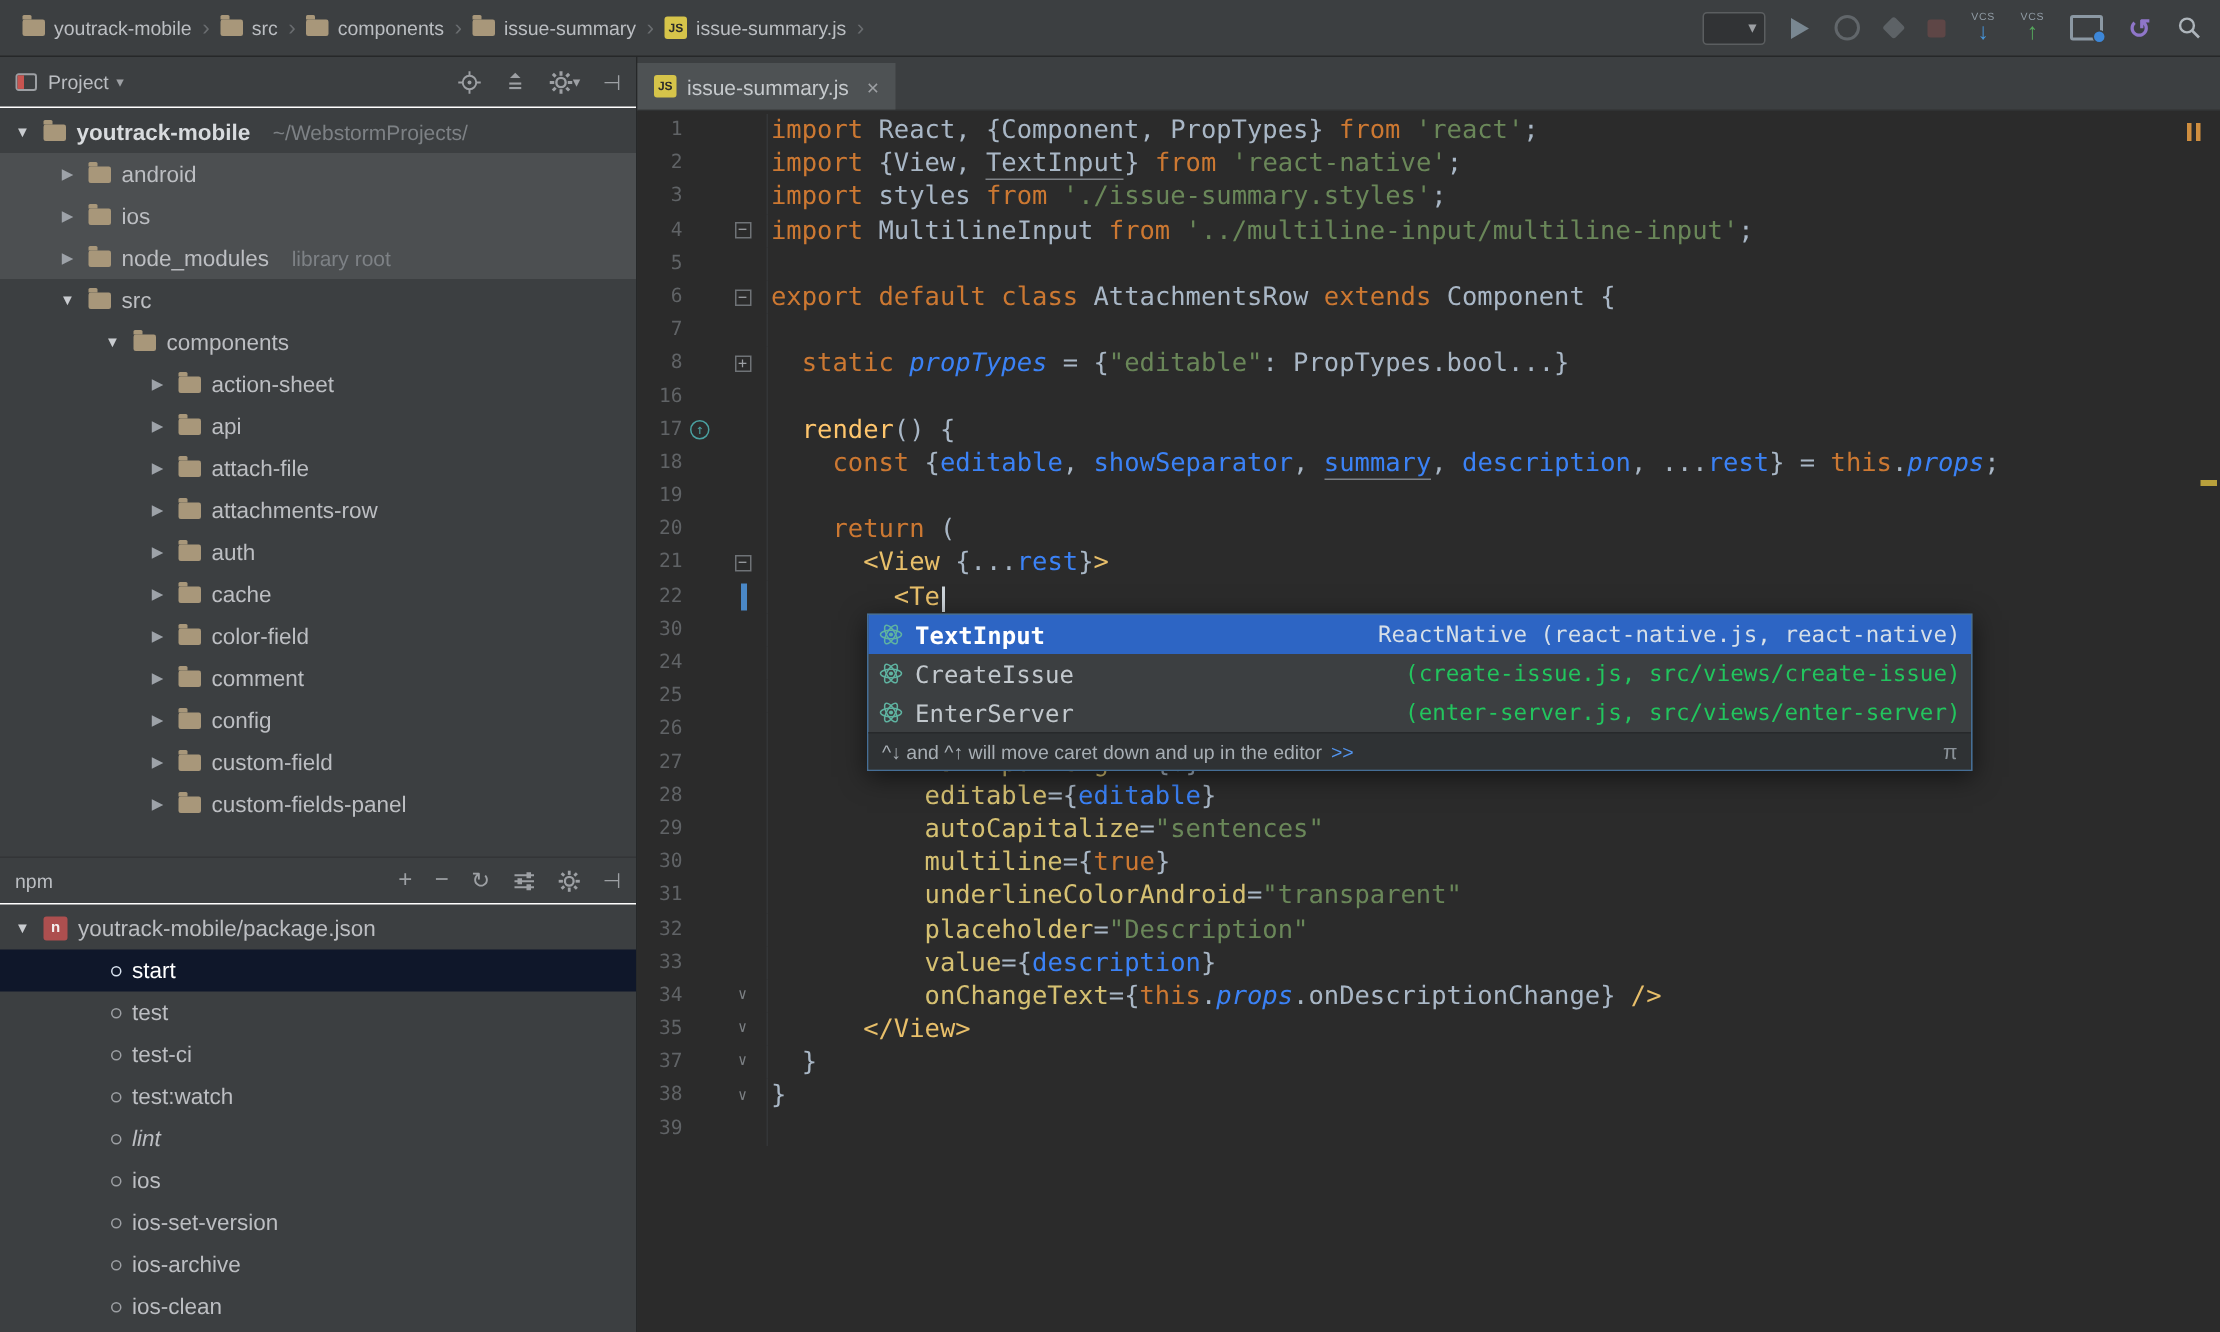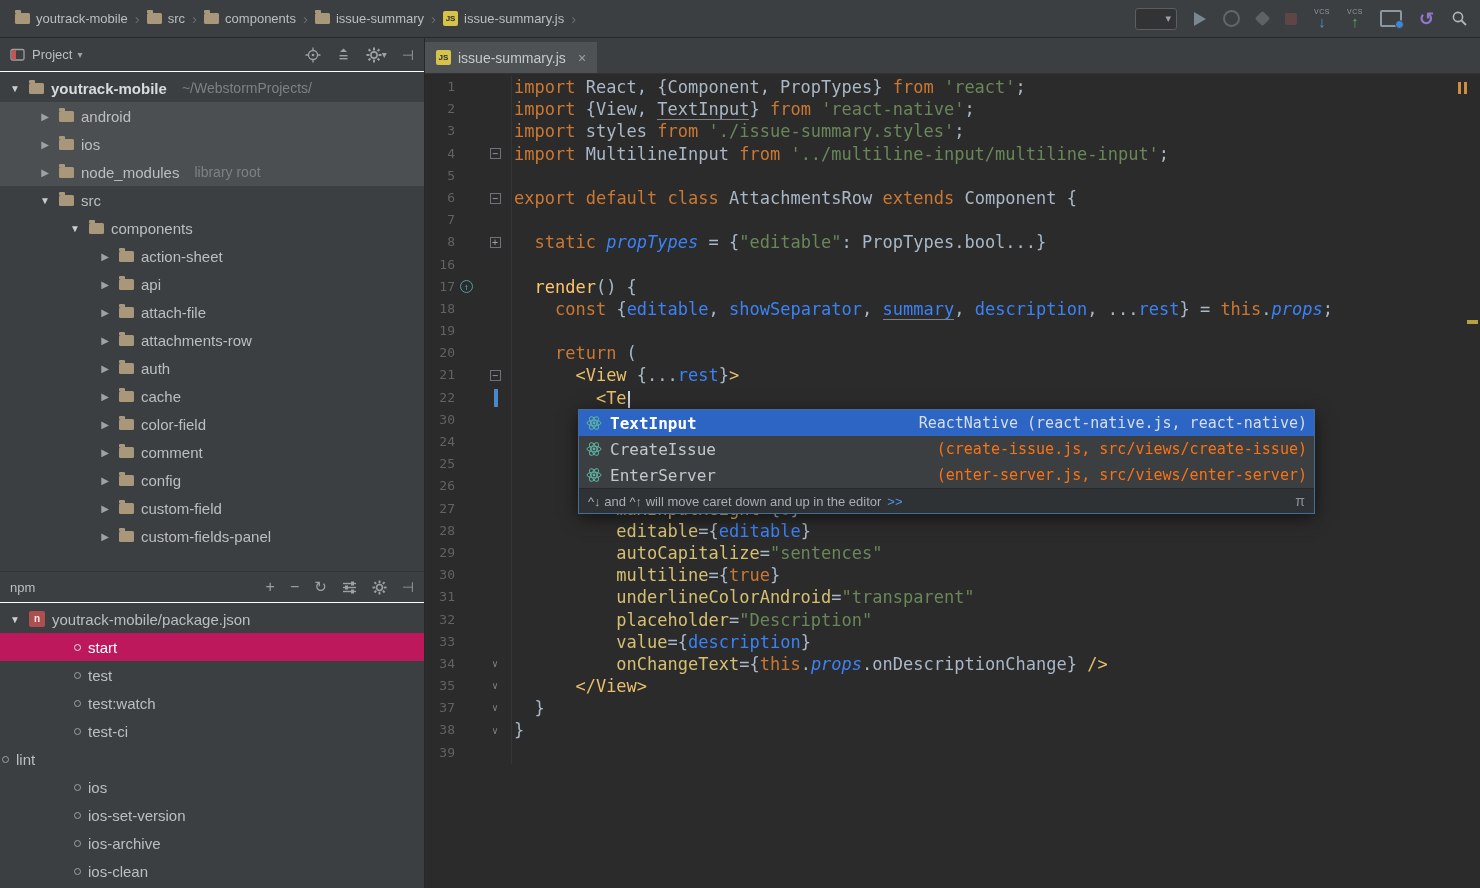--- a/index.html
+++ b/index.html
@@ -40,21 +40,21 @@
   .ph-caret{color:#9da0a4;font-size:10px}
   .ph-icons{margin-left:auto;display:flex;align-items:center;gap:15px;color:#9da0a4;font-size:15px}
   .ph-icons>span{display:inline-flex;align-items:center;cursor:default}
   .npm-header{border-top:1px solid #333537;height:32px}
   .proj-tree{height:497px;overflow:hidden;padding-top:2px;flex:none}
   .npm-tree{flex:1;padding-top:2px;overflow:hidden}
   .tree-row{height:28px;display:flex;align-items:center;gap:7px;color:#bcbec2;font-size:15px;white-space:nowrap;box-sizing:border-box}
   .arrow{width:14px;text-align:center;color:#9da2a8;font-size:10px;flex:none}
   .arrow.open{color:#c9ccd0}
   .sel-inactive{background:#4c4f51}
-  .sel-active{background:#be185d;color:#fff}
+  .sel-active{background:#0f172a;color:#fff}
   .sel-active .bullet{border-color:#d8e2ef}
   .suffix{color:#7d8185;margin-left:8px;font-size:14px}
   .root-label{font-weight:bold;color:#d8dbde}
   .bullet{width:7px;height:7px;border:1.5px solid #9da0a4;border-radius:50%;box-sizing:border-box;flex:none;margin-left:2px}
   .npm-icon{width:16px;height:16px;background:#ad4f4f;border-radius:2px;color:#f3eeee;
             font:bold 10px/16px "Liberation Sans",sans-serif;text-align:center;flex:none}
 
   
   .editor-col{flex:1;display:flex;flex-direction:column;min-width:0}
   .tabbar{height:36px;background:#3c3f41;display:flex;align-items:flex-end;border-bottom:1px solid #303233;box-sizing:border-box;flex:none}
@@ -78,21 +78,21 @@
   .caret{display:inline-block;width:2px;height:17px;background:#ccd3d9;vertical-align:text-bottom;margin-left:1px}
 
   
   .popup{position:absolute;left:153px;top:335px;width:737px;background:#3c3f41;border:1px solid #456e96;
          box-shadow:0 4px 16px rgba(0,0,0,.55);z-index:6;box-sizing:border-box}
   .pp-row{height:26px;display:flex;align-items:center;gap:8px;padding:0 7px;
           font-family:"DejaVu Sans Mono",monospace;font-size:16px;color:#c2c8cd}
   .pp-row.sel{background:#2d65c4;color:#fff}
   .pp-row.sel .pp-name{font-weight:bold}
   .pp-icon{display:inline-flex;flex:none}
-  .pp-detail{margin-left:auto;color:#f97316;font-size:15px}
+  .pp-detail{margin-left:auto;color:#22c55e;font-size:15px}
   .sel .pp-detail{color:#d6dfe8}
   .pp-footer{height:24px;background:#2f3234;border-top:1px solid #27292b;display:flex;align-items:center;
              padding:0 9px;font-size:13px;color:#a7aeb4;font-family:"Liberation Sans",sans-serif}
   .pp-link{color:#5394ec;margin-left:6px}
   .pp-pi{margin-left:auto;color:#8a9299;font-size:14px}
 
   
   .insp{position:absolute;right:13px;top:8px;display:flex;gap:3px;z-index:7}
   .insp i{width:3px;height:12px;background:#cf8e3f;display:block}
   .stripe-warn{position:absolute;right:2px;width:11px;height:4px;background:#b8a03c;z-index:7}
@@ -340,27 +340,27 @@
         <div class="tree-row sel-active" style="padding-left: 72px;">
           <span class="bullet"></span>
           <span>start</span>
         </div>
         <div class="tree-row" style="padding-left: 72px;">
           <span class="bullet"></span>
           <span>test</span>
         </div>
         <div class="tree-row" style="padding-left: 72px;">
           <span class="bullet"></span>
+          <span>test-ci</span>
+        </div>
+        <div class="tree-row" style="padding-left: 72px;">
+          <span class="bullet"></span>
           <span>test:watch</span>
         </div>
-        <div class="tree-row" style="padding-left: 72px;">
-          <span class="bullet"></span>
-          <span>test-ci</span>
-        </div>
-        <div class="tree-row" style="">
+        <div class="tree-row" style="padding-left: 72px; font-style: italic;">
           <span class="bullet"></span>
           <span>lint</span>
         </div>
         <div class="tree-row" style="padding-left: 72px;">
           <span class="bullet"></span>
           <span>ios</span>
         </div>
         <div class="tree-row" style="padding-left: 72px;">
           <span class="bullet"></span>
           <span>ios-set-version</span>

